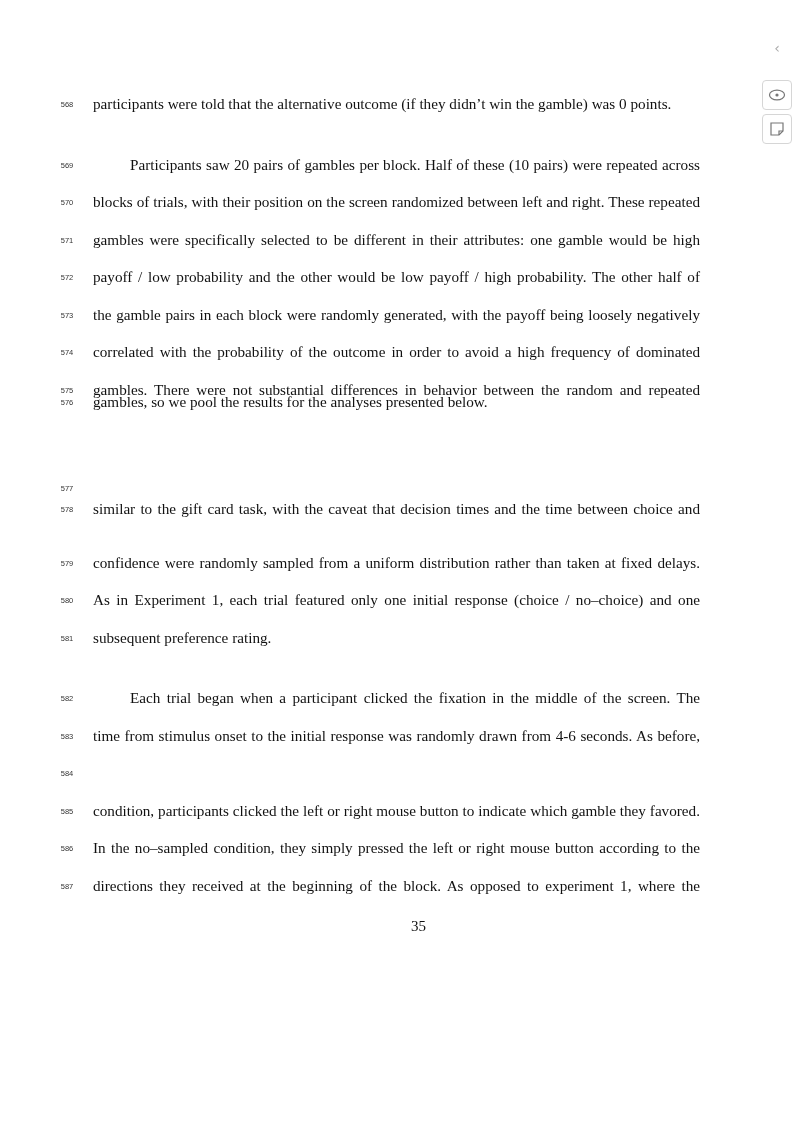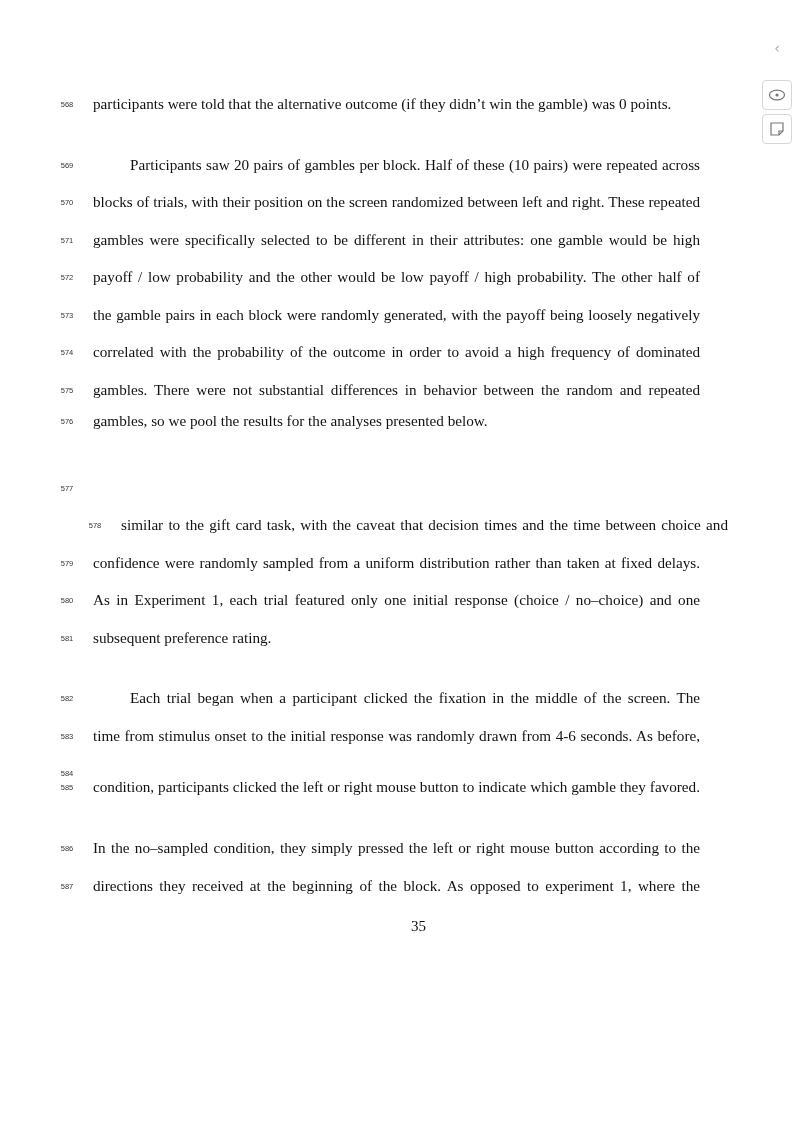--- a/index.html
+++ b/index.html
@@ -66,28 +66,28 @@
       <span class="txt just">the gamble pairs in each block were randomly generated, with the payoff being loosely negatively</span>
     </div>
     <div class="line" style="top: 342px;">
       <span class="ln">574</span>
       <span class="txt just">correlated with the probability of the outcome in order to avoid a high frequency of dominated</span>
     </div>
     <div class="line" style="top: 380px;">
       <span class="ln">575</span>
       <span class="txt just">gambles. There were not substantial differences in behavior between the random and repeated</span>
     </div>
-    <div class="line" style="top: 411px;">
+    <div class="line" style="top: 392px;">
       <span class="ln">576</span>
       <span class="txt">gambles, so we pool the results for the analyses presented below.</span>
     </div>
     <div class="line" style="top: 478px;">
       <span class="ln">577</span>
     </div>
-    <div class="line" style="top: 515px; margin-left: 28px;">
+    <div class="line" style="top: 499px;">
       <span class="ln">578</span>
       <span class="txt just">similar to the gift card task, with the caveat that decision times and the time between choice and</span>
     </div>
     <div class="line" style="top: 553px;">
       <span class="ln">579</span>
       <span class="txt just">confidence were randomly sampled from a uniform distribution rather than taken at fixed delays.</span>
     </div>
     <div class="line" style="top: 590px;">
       <span class="ln">580</span>
       <span class="txt just">As in Experiment 1, each trial featured only one initial response (choice / no–choice) and one</span>
@@ -100,21 +100,21 @@
       <span class="ln">582</span>
       <span class="txt indent just">Each trial began when a participant clicked the fixation in the middle of the screen. The</span>
     </div>
     <div class="line" style="top: 726px;">
       <span class="ln">583</span>
       <span class="txt just">time from stimulus onset to the initial response was randomly drawn from 4-6 seconds. As before,</span>
     </div>
     <div class="line" style="top: 763px;">
       <span class="ln">584</span>
     </div>
-    <div class="line" style="top: 777px;">
+    <div class="line" style="top: 801px;">
       <span class="ln">585</span>
       <span class="txt just">condition, participants clicked the left or right mouse button to indicate which gamble they favored.</span>
     </div>
     <div class="line" style="top: 838px;">
       <span class="ln">586</span>
       <span class="txt just">In the no–sampled condition, they simply pressed the left or right mouse button according to the</span>
     </div>
     <div class="line" style="top: 876px;">
       <span class="ln">587</span>
       <span class="txt just">directions they received at the beginning of the block. As opposed to experiment 1, where the</span>

